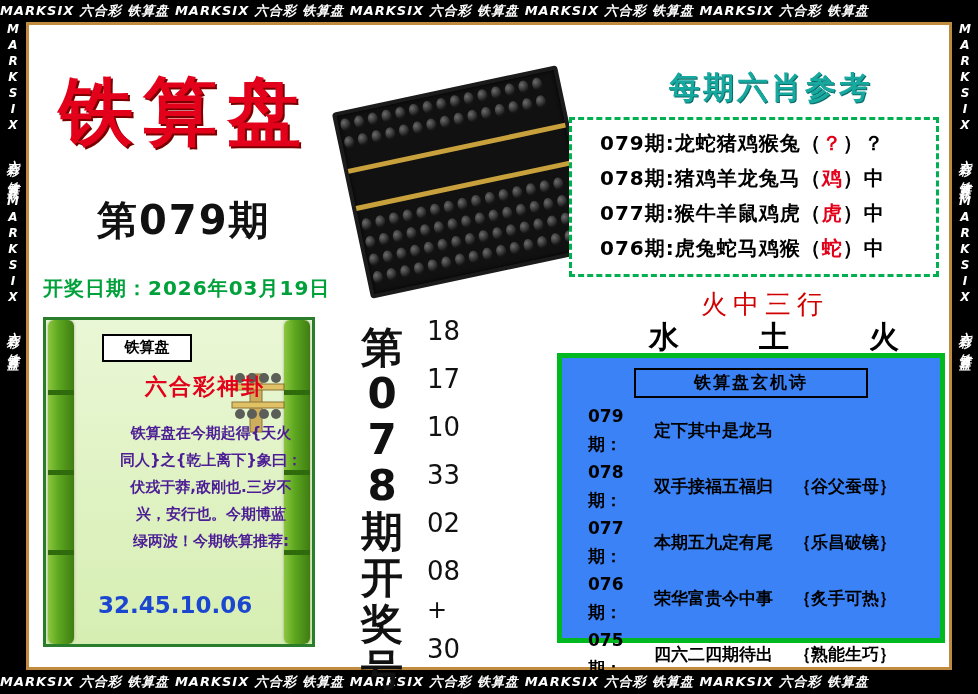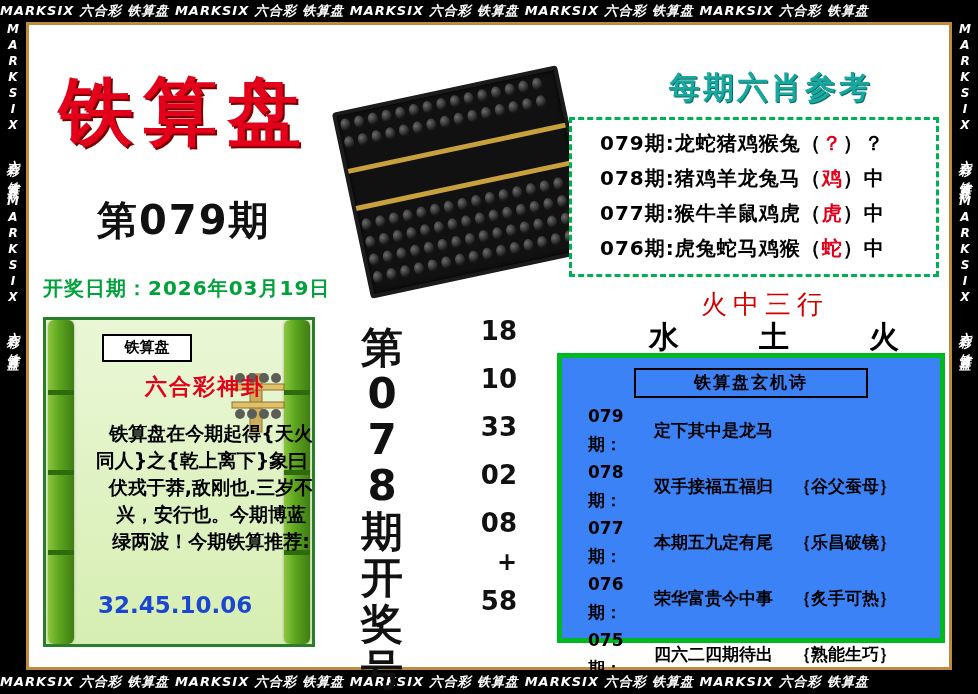--- a/index.html
+++ b/index.html
@@ -162,21 +162,21 @@
     border:2px solid #000;background:#fff;
     font-size:15px;font-weight:bold;text-align:center;line-height:22px;color:#000;
   }
   .sub-red{
     position:absolute;left:34px;top:48px;width:190px;
     font-size:22px;font-weight:bold;color:#e2001a;letter-spacing:2px;
     text-align:center;
   }
   .bamboo-text{
     position:absolute;left:16px;top:96px;width:238px;
-    font-size:19px;font-weight:bold;color:#000000;
+    font-size:15px;font-weight:bold;color:#4c1d95;
     line-height:27px;letter-spacing:0px;
     text-align:center;
   }
   .bamboo-nums{
     position:absolute;left:16px;top:268px;width:238px;
     font-size:23px;font-weight:bold;color:#1b46d0;text-align:left;padding-left:6px;
   }
   .stamp{
     position:absolute;left:146px;top:40px;width:72px;height:76px;
     opacity:.85;
@@ -187,22 +187,22 @@
     position:absolute;left:318px;top:300px;width:70px;height:330px;
     font-size:42px;font-weight:bold;color:#111;
     text-align:center;
     line-height:46px;
   }
   .vcol .c{display:block;}
 
   
   .numcol{
     position:absolute;left:398px;top:282px;width:90px;height:350px;
-    font-size:26px;font-weight:bold;color:#111;
-    text-align:right;
+    font-size:26px;font-weight:normal;color:#111;
+    text-align:left;
   }
   .numcol .n{display:block;line-height:48px;}
   .numcol .plus{display:block;line-height:30px;font-size:24px;}
 </style>
 </head>
 <body>
 
 <div class="page">
 
   <div class="mq mq-top">MARKSIX 六合彩 铁算盘   MARKSIX 六合彩 铁算盘   MARKSIX 六合彩 铁算盘   MARKSIX 六合彩 铁算盘   MARKSIX 六合彩 铁算盘</div>
@@ -433,22 +433,23 @@
       <span class="c">8</span>
       <span class="c">期</span>
       <span class="c">开</span>
       <span class="c">奖</span>
       <span class="c">号</span>
       <span class="c">码</span>
     </div>
 
     <div class="numcol">
       <span class="n">18</span>
+      <span class="n">17</span>
       <span class="n">10</span>
       <span class="n">33</span>
       <span class="n">02</span>
       <span class="n">08</span>
       <span class="plus">+</span>
-      <span class="n">58</span>
+      <span class="n">30</span>
     </div>
 
   </div>
 </div>
 
 </body></html>

